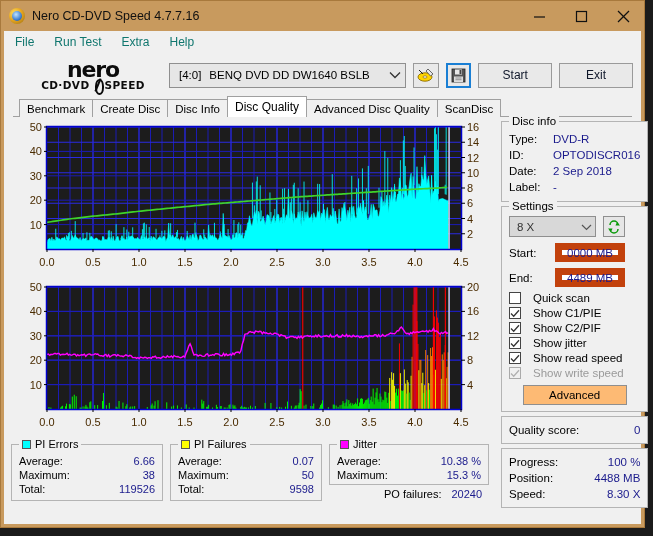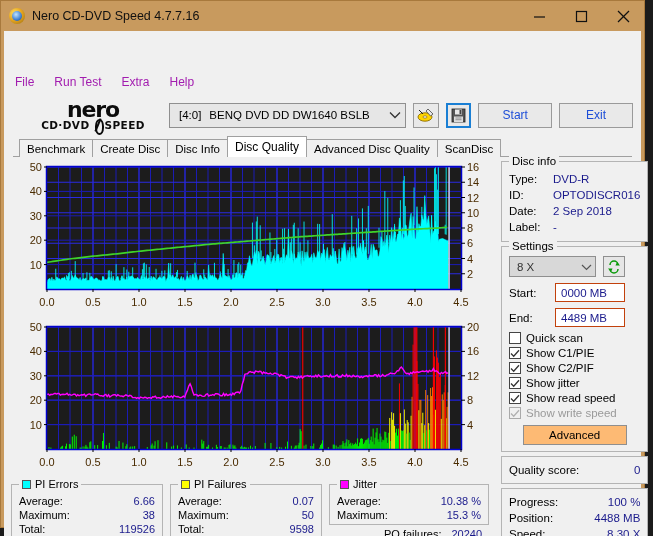--- a/index.html
+++ b/index.html
@@ -49,21 +49,21 @@
   
   .client {
     flex: 1; background: #f0f0f0;
     margin: 0 3px 3px 3px;
     display: flex; flex-direction: column;
     position: relative;
   }
   .menubar {
     height: 22px; display: flex; align-items: center;
     padding-left: 9px; gap: 16px;
-    font-size: 12px; color: #a21caf; margin-top: 40px;
+    font-size: 12px; color: #0f766e;
   }
   .menubar span { padding: 1px 2px; }
   
   .toolbar {
     height: 44px; display: flex; align-items: center;
     padding: 0 8px 0 6px; gap: 7px;
   }
   .logo { width: 160px; padding-left: 14px; user-select: none; }
   .logo-main {
     font-family: "DejaVu Sans", sans-serif;
@@ -94,21 +94,21 @@
     background: #e6e6e6; border: 1px solid #8f8f8f;
     display: flex; align-items: center; padding: 0 4px 0 9px;
     font-size: 11.5px; color: #000; position: relative;
   }
   .drive-select .dv { white-space: nowrap; }
   .drive-select .bk { margin-right: 8px; }
   .chev { margin-left: auto; color: #333; }
   .tbtn {
     height: 25px; background: #e9e9e9; border: 1px solid #9a9a9a;
     display: flex; align-items: center; justify-content: center;
-    font-size: 12px; color: #1d4ed8;
+    font-size: 12px; color: #0f172a;
   }
   .tbtn.icon { width: 27px; }
   .tbtn.wide { width: 78px; }
   .tbtn.sel { border: 2px solid #1a7fd4; background: #e9e9e9; }
   
   .tabstrip {
     height: 20px; display: flex; align-items: flex-end;
     padding-left: 15px; position: relative;
   }
   .tabstrip::after {
@@ -177,25 +177,25 @@
   }
   .speedsel .chev2 { margin-left: auto; color: #555; }
   .refreshbtn {
     width: 22px; height: 21px; background: #e6e6e6;
     border: 1px solid #8f8f8f;
     display: flex; align-items: center; justify-content: center;
   }
   .fieldrow { display: flex; align-items: center; margin-top: 6px; }
   .fieldrow .lbl { font-size: 11.5px; color: #000; width: 46px; }
   .textfield {
-    width: 70px; height: 19px; background: #fff; border: 1px solid #c2410c;
+    width: 70px; height: 19px; background: #fff; border: 7px solid #c2410c;
     font-size: 11.5px; color: #1a1a8c; display: flex; align-items: center;
     padding-left: 5px;
   }
-  .cbrow { display: flex; align-items: center; gap: 5px; margin-top: 3px; font-size: 11.5px; }
+  .cbrow { display: flex; align-items: center; gap: 12px; margin-top: 3px; font-size: 11.5px; }
   .cb {
     width: 12px; height: 12px; background: #fff; border: 1px solid #444;
     display: flex; align-items: center; justify-content: center; flex: none;
   }
   .cb.dis { border-color: #aaa; background: #f0f0f0; }
   .cb svg { display: block; }
   .cbrow.dis .cbl { color: #9a9a9a; }
   .advbtn {
     width: 104px; height: 20px; margin: 6px auto 0 auto;
     background: #fdba74; border: 1px solid #8f8f8f;

